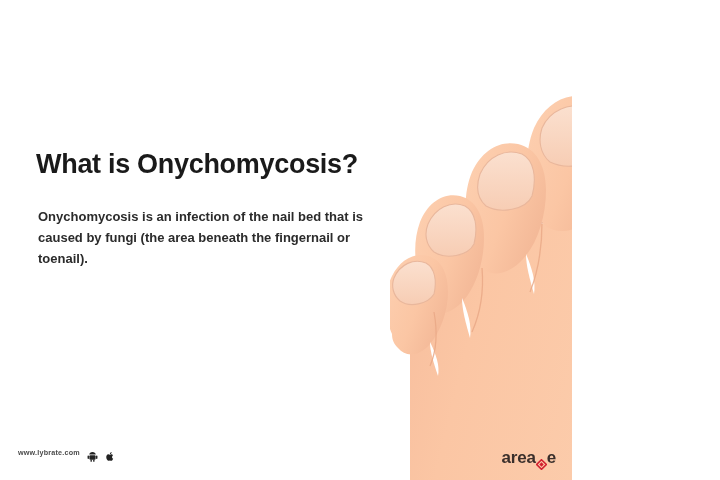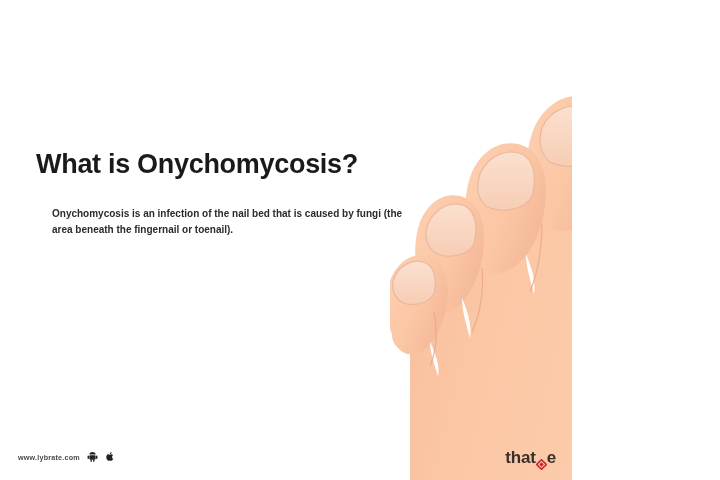--- a/index.html
+++ b/index.html
@@ -27,35 +27,34 @@
   }
   #page-title {
     font-size: 27px;
     font-weight: bold;
     color: #1a1a1a;
     letter-spacing: -0.3px;
     margin: 0 0 26px 0;
     line-height: 1.1;
   }
   #page-description {
-    font-size: 10px;
+    font-size: 13px;
     font-weight: 600;
     color: #2b2b2b;
     line-height: 1.62;
-    margin: 16px;
+    margin: 2px;
     width: 365px;
   }
 
   
   #footer-left {
     position: absolute;
     left: 18px;
     bottom: 14px;
     display: flex;
-    align-items: center;
     gap: 7px;
   }
   #footer-url {
     font-size: 7.2px;
     font-weight: bold;
     color: #4a4a4a;
     letter-spacing: 0.2px;
   }
   .store-icon { display: block; }
 
@@ -260,21 +259,21 @@
     </span>
     <span class="store-icon">
       <svg width="10" height="11" viewBox="0 0 24 24" fill="#222222" aria-hidden="true">
         <path d="M17.1 12.6c0-2.6 2.1-3.8 2.2-3.9-1.2-1.8-3.1-2-3.8-2-1.6-.2-3.1.9-3.9.9-.8 0-2.1-.9-3.4-.9-1.8 0-3.4 1-4.3 2.6-1.8 3.2-.5 7.9 1.3 10.5.9 1.3 1.9 2.7 3.2 2.6 1.3-.1 1.8-.8 3.3-.8 1.5 0 2 .8 3.4.8 1.4 0 2.3-1.3 3.1-2.6.6-.9.9-1.4 1.4-2.4-3.6-1.4-2.5-5.6-2.5-4.8z"></path>
         <path d="M14.8 4.6c.7-.9 1.2-2.1 1.1-3.3-1 0-2.3.7-3 1.6-.7.8-1.3 2-1.1 3.2 1.1.1 2.3-.6 3-1.5z"></path>
       </svg>
     </span>
   </div>
 
   <div id="footer-logo">
-    <span>that</span>
+    <span>area</span>
     <span id="logo-diamond">
       <svg width="11" height="11" viewBox="0 0 24 24" aria-hidden="true">
         <path d="M12 1.5 L22.5 12 L12 22.5 L1.5 12 Z" fill="none" stroke="#d3202f" stroke-width="3.4"></path>
         <path d="M12 7.2 L16.8 12 L12 16.8 L7.2 12 Z" fill="#d3202f"></path>
       </svg>
     </span>
     <span>e</span>
   </div>
 
 </div>

